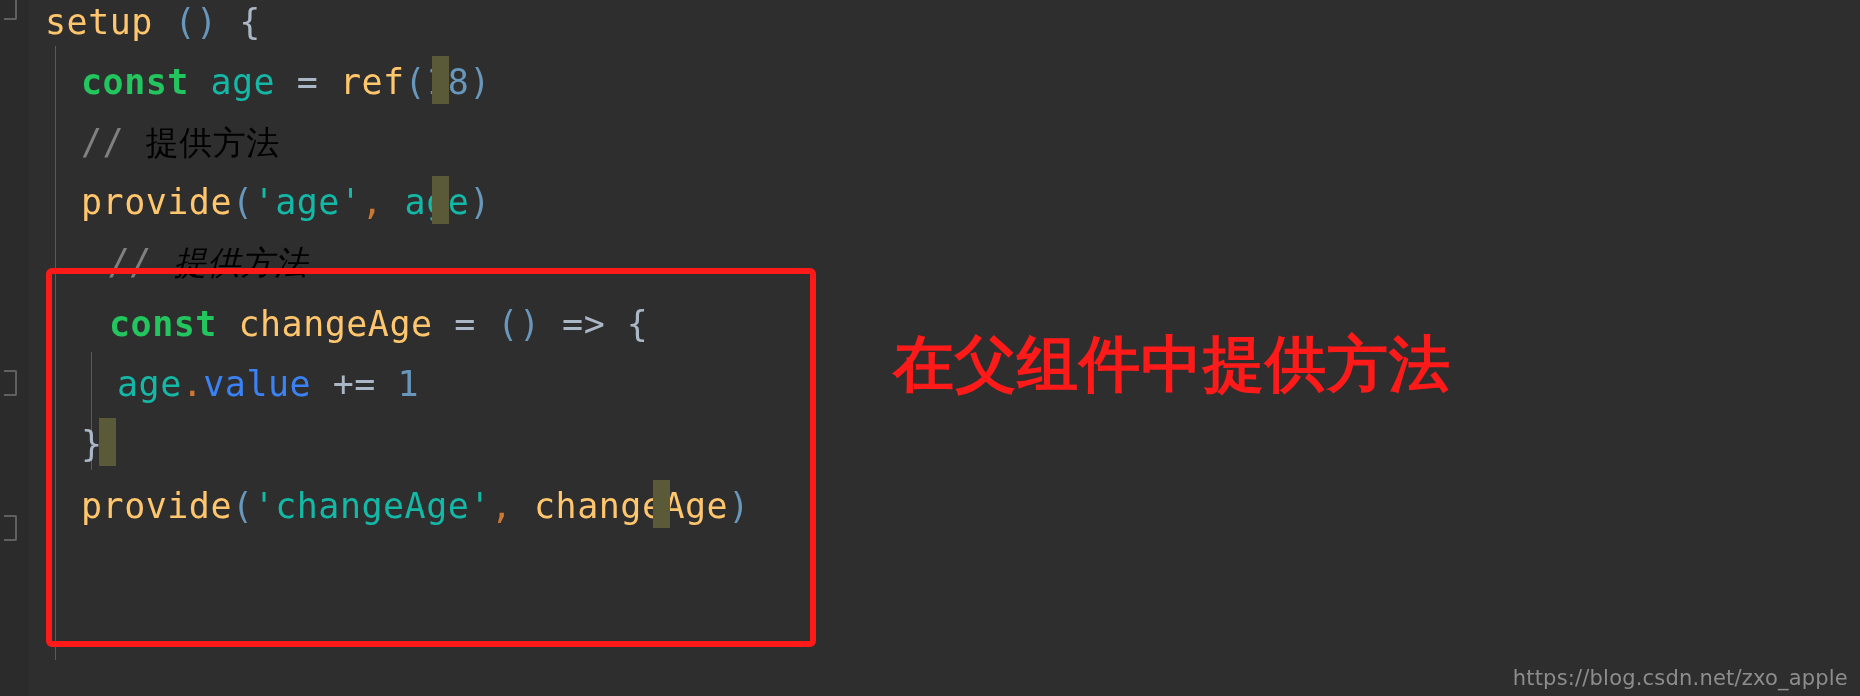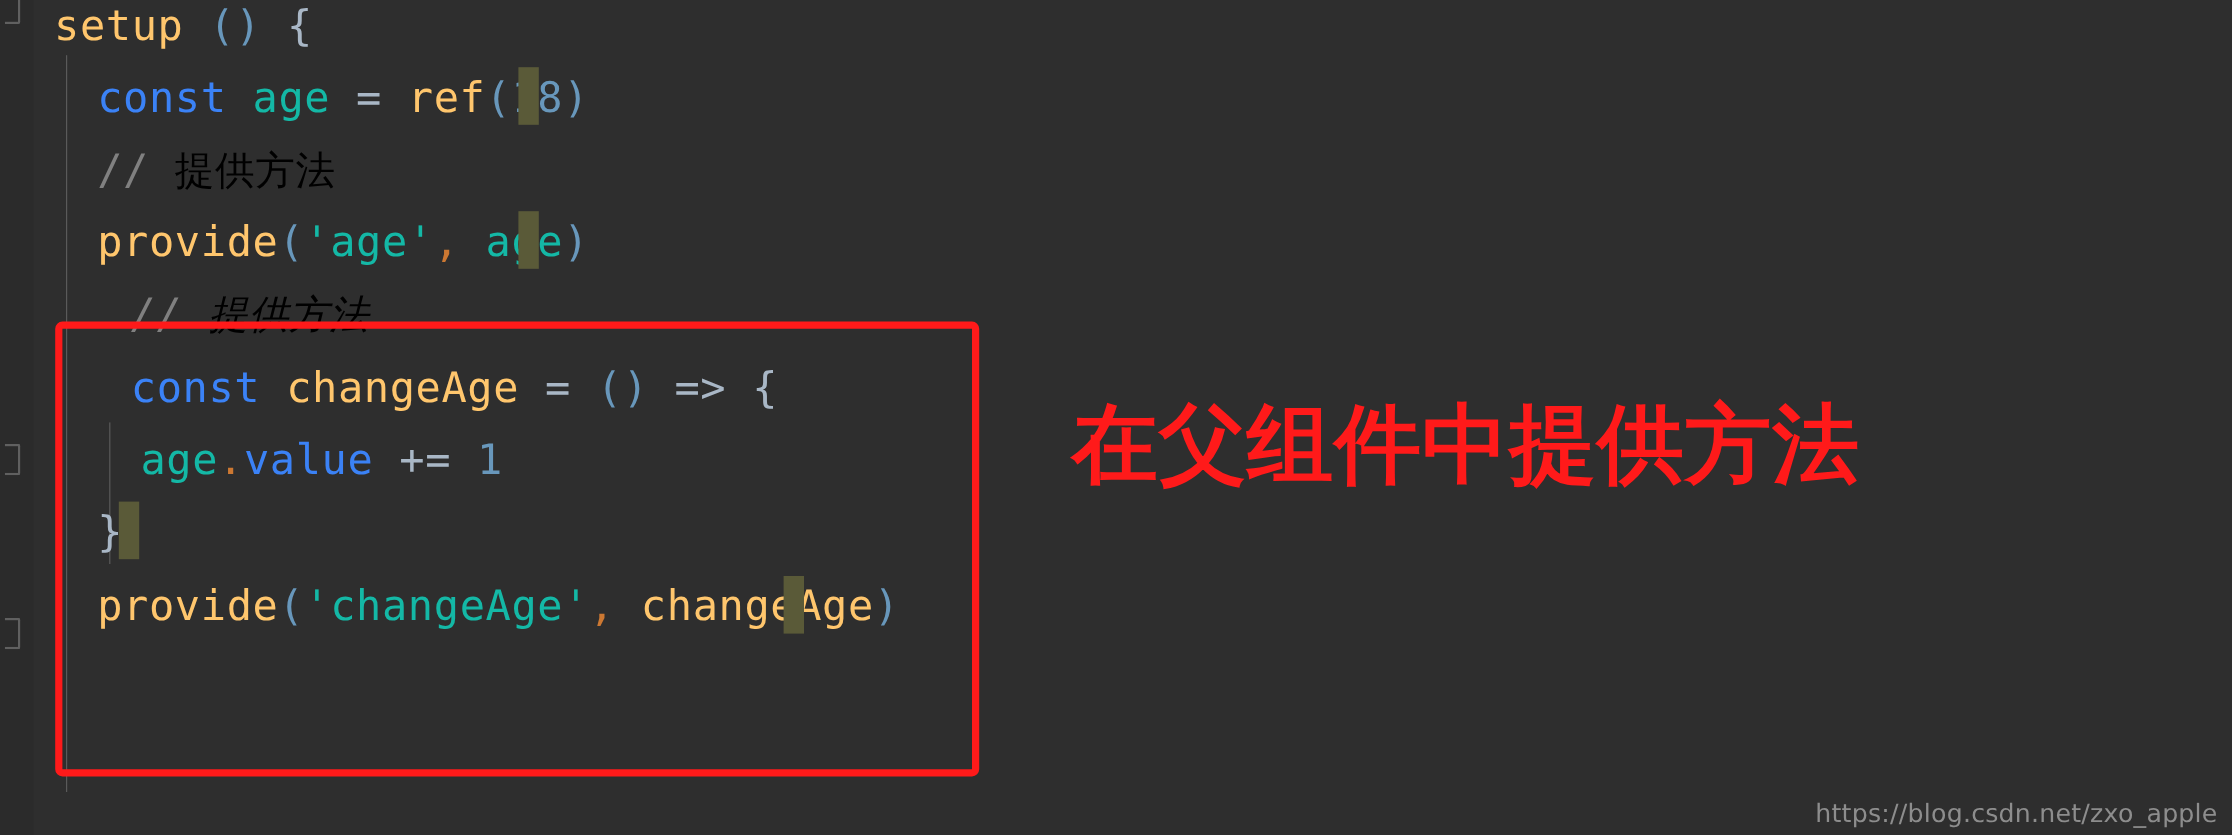--- a/index.html
+++ b/index.html
@@ -69,21 +69,21 @@
   .l1 { top: 52px;  padding-left: 81px; }
   .l2 { top: 112px; padding-left: 81px; }
   .l3 { top: 172px; padding-left: 81px; }
   .l4 { top: 232px; padding-left: 109px; font-style: italic; }
   .l5 { top: 294px; padding-left: 81px; margin-left: 28px; }
   .l6 { top: 354px; padding-left: 117px; }
   .l7 { top: 414px; padding-left: 81px; }
   .l8 { top: 476px; padding-left: 81px; }
 
   
-  .t-kw      { color: #3b82f6; font-weight: normal; }
+  .t-kw      { color: #22c55e; font-weight: bold; }
   .t-fn      { color: #ffc66d; }
   .t-ident   { color: #14b8a6; }
   .t-punct   { color: #a9b7c6; }
   .t-paren   { color: #6897bb; }
   .t-str     { color: #14b8a6; }
   .t-num     { color: #6897bb; }
   .t-comma   { color: #cc7832; }
   .t-dot     { color: #cc7832; }
   .t-field   { color: #3b82f6; }
   .t-comment { color: #808080; }
@@ -110,21 +110,21 @@
     pointer-events: none;
   }
 
   
   #annotation {
     position: absolute;
     left: 893px;
     top: 330px;
     color: #ff1a1a;
     font-family: "DejaVu Sans", "Liberation Sans", sans-serif;
-    font-size: 72px;
+    font-size: 61px;
     font-weight: bold;
     line-height: 1.12;
     letter-spacing: 1px;
     white-space: nowrap;
   }
 
   
   #watermark {
     position: absolute;
     right: 12px;

